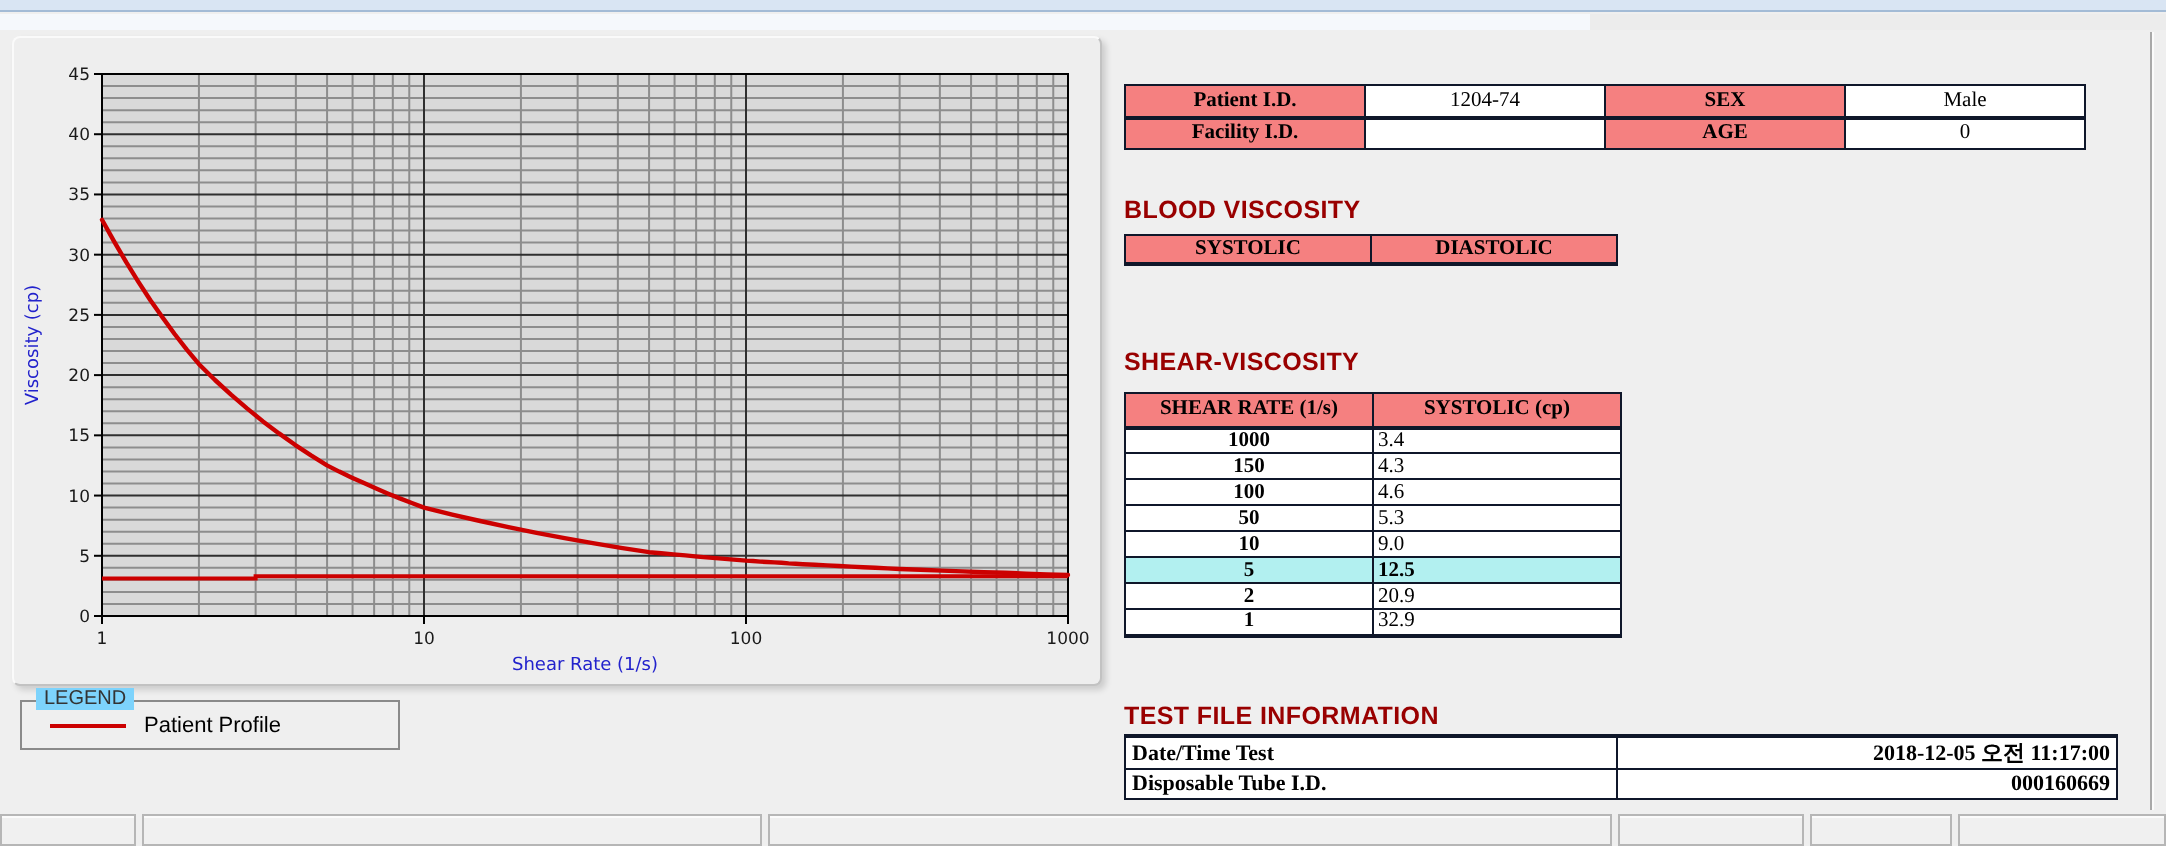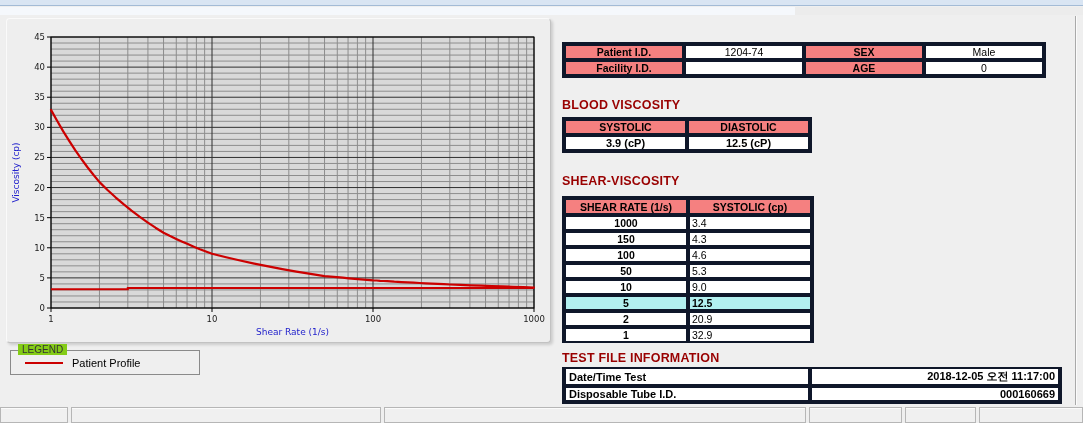--- a/index.html
+++ b/index.html
@@ -14,29 +14,29 @@
   .strip-blue{position:absolute;left:0;top:0;width:1083px;height:6px;background:#d9e5f3;border-bottom:1px solid #a3bbd6;}
   .strip-white{position:absolute;left:0;top:7px;width:1083px;height:8px;background:#f5f8fc;}
   .strip-white .gray{position:absolute;left:795px;top:0;right:0;bottom:0;background:#ececec;}
   
   .chart-panel{position:absolute;left:6px;top:18px;width:545px;height:325px;background:#eeeeee;
       border:1px solid;border-color:#fafafa #c2c2c2 #c2c2c2 #fafafa;border-radius:4px;
       box-shadow:2px 2px 3px rgba(0,0,0,.15);}
   svg text{font-family:"DejaVu Sans","Liberation Sans",sans-serif;}
   
   .legend-box{position:absolute;left:10px;top:350px;width:190px;height:25px;border:1px solid #8a8a8a;background:#efefef;}
-  .legend-box .cap{position:absolute;top:-7px;left:7px;background:#84cc16;padding:0 4px;font-size:10px;color:#333;}
+  .legend-box .cap{position:absolute;top:-7px;left:7px;background:#7dd3fc;padding:0 4px;font-size:10px;color:#333;}
   .legend-box .row{display:flex;align-items:center;height:100%;}
   .legend-box .line{width:38px;height:2px;background:var(--curve-red);margin-left:14px;}
   .legend-box .lab{margin-left:9px;font-size:11px;}
   
   .sect{position:absolute;left:562px;color:var(--title-red);font-weight:bold;font-size:12.5px;letter-spacing:.2px;}
   
   table{border-collapse:collapse;table-layout:fixed;position:absolute;left:562px;font-size:10.5px;}
-  td{border:4px solid #0f172a;height:16px;padding:0 2px;overflow:hidden;white-space:nowrap;}
+  td{border:1px solid #0f172a;height:16px;padding:0 2px;overflow:hidden;white-space:nowrap;font-family:Liberation Serif, serif;}
   .ph{background:var(--pink);font-weight:bold;text-align:center;}
   .pv{background:#fff;text-align:center;}
   .subject{top:42px;}
   .subject td{width:120px;}
   .subject tr:first-child td{border-bottom-width:2px;}
   .bv{top:117px;}
   .bv td{width:123px;}
   .bv .ph{height:14px;border-bottom-width:2px;text-align:center;}
   .bv .pv{height:15px;font-weight:bold;font-size:11px;}
   .shear{top:196px;}
@@ -211,24 +211,20 @@
   </tbody>
     </table>
 
   <div class="sect" style="top:98px;">BLOOD VISCOSITY</div>
   <table class="bv">
     <tbody>
         <tr>
       <td class="ph">SYSTOLIC</td>
       <td class="ph">DIASTOLIC</td>
     </tr>
-    <tr>
-      <td class="pv">3.9 (cP)</td>
-      <td class="pv">12.5 (cP)</td>
-    </tr>
   </tbody>
     </table>
 
   <div class="sect" style="top:174px;">SHEAR-VISCOSITY</div>
   <table class="shear">
     <tbody>
         <tr>
       <td class="ph">SHEAR RATE (1/s)</td>
       <td class="ph">SYSTOLIC (cp)</td>
     </tr>

